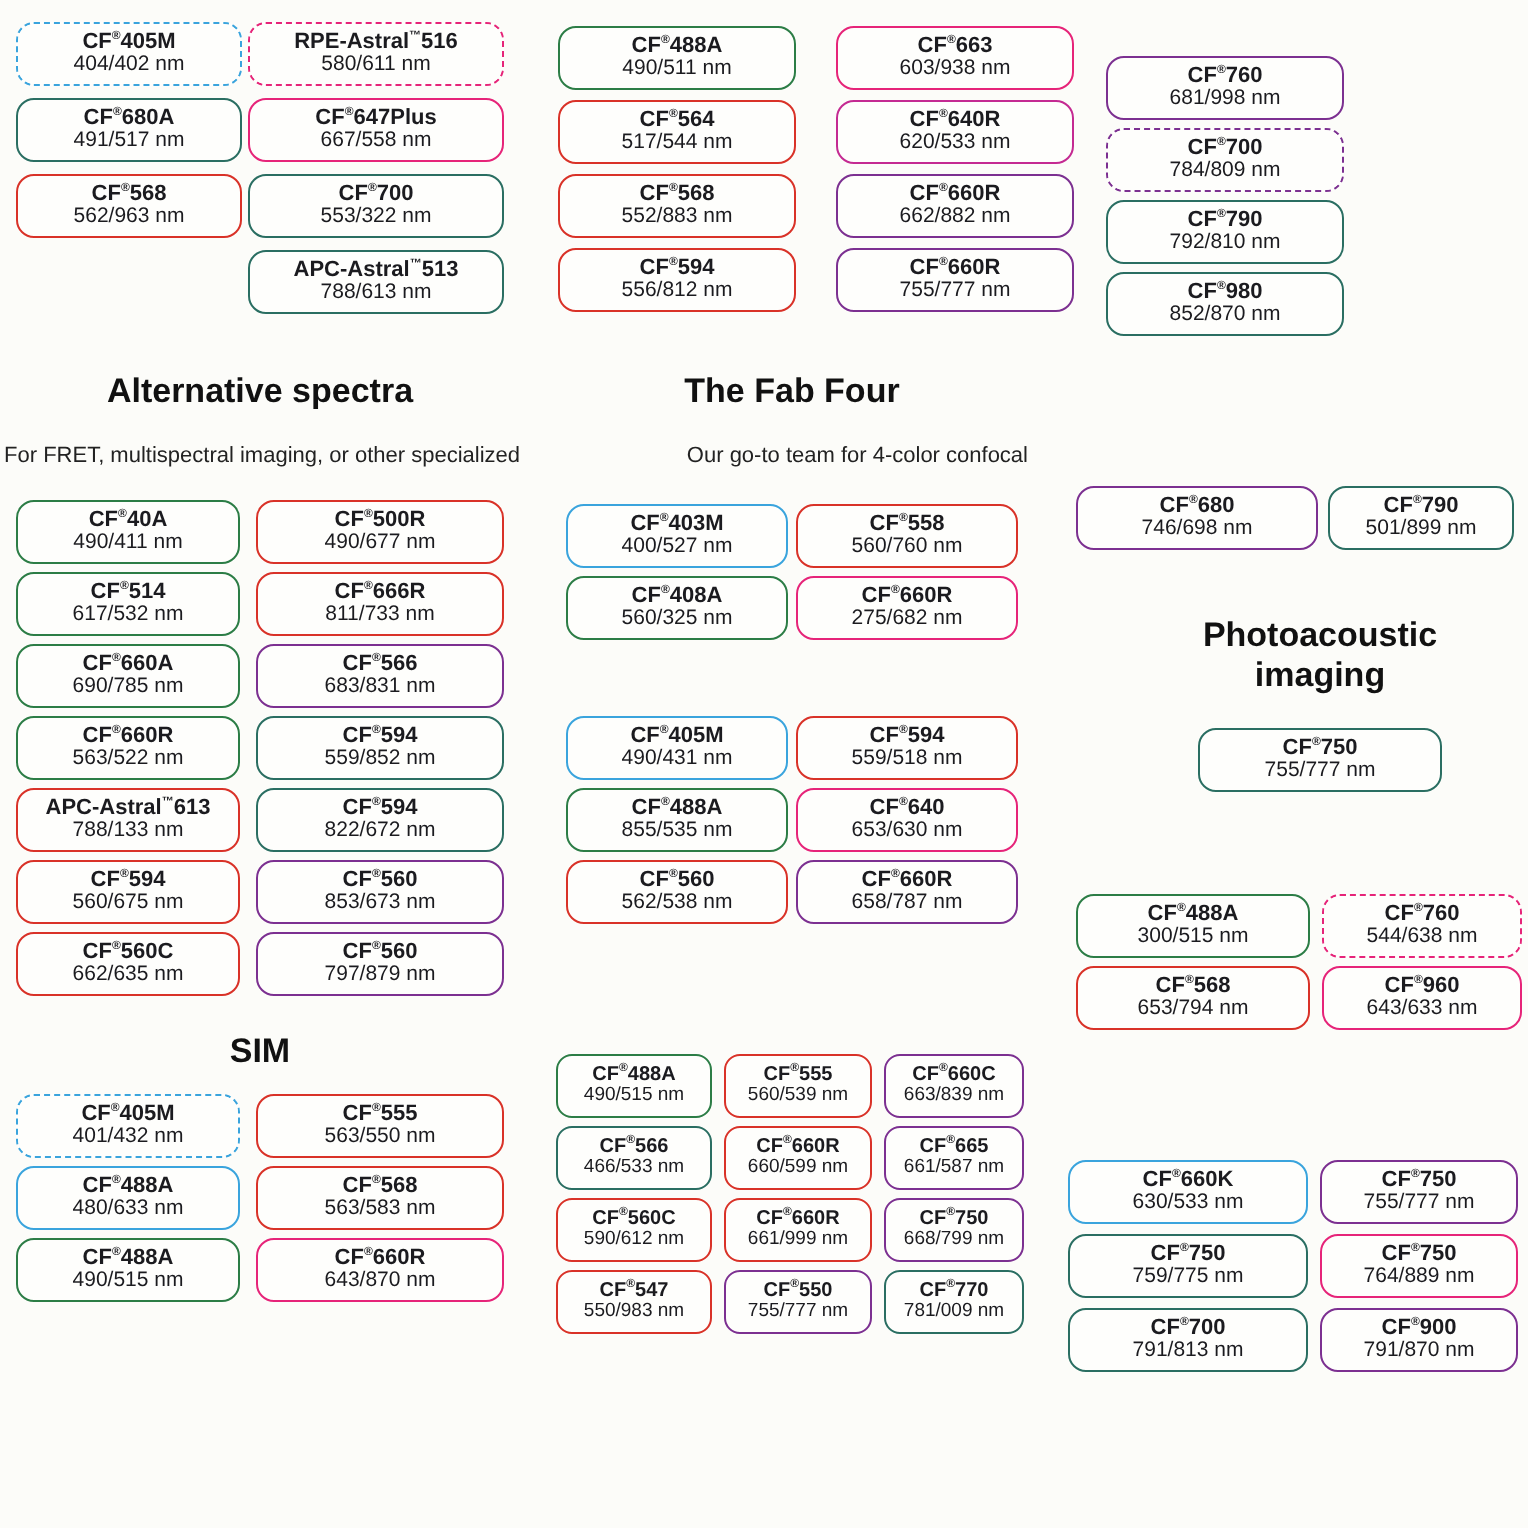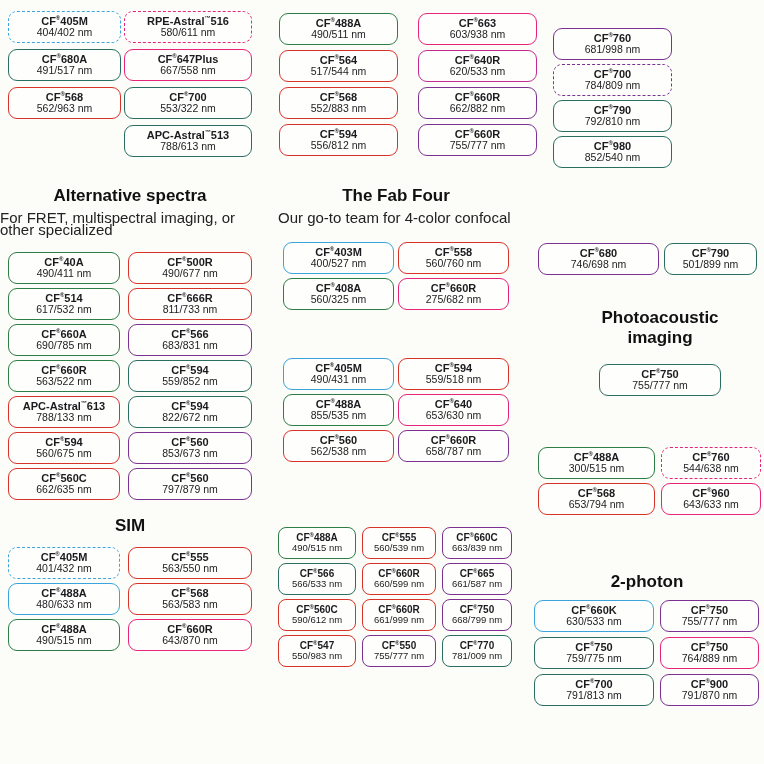--- a/index.html
+++ b/index.html
@@ -1,20 +1,20 @@
 <!DOCTYPE html>
 <html><head>
 <meta charset="utf-8">
 <style>
   html,body{margin:0;padding:0;background:#ffffff;}
   .canvas{position:relative;width:764px;height:764px;background:#fcfcf9;overflow:hidden;
           color:#1b1b1f;font-family:"Liberation Sans",sans-serif;}
   .sec{position:absolute;}
   .sec-title{font-weight:bold;font-size:17px;line-height:20px;text-align:center;color:#111;}
-  .sec-sub{font-size:15px;line-height:12px;text-align:left;color:#222;margin-top:6px;}
+  .sec-sub{font-size:11px;line-height:12px;text-align:right;color:#222;margin-top:16px;}
   .cols{display:flex;align-items:flex-start;}
   .pill-col{display:flex;flex-direction:column;flex:none;}
   .pill{background:#fefefc;border:1.7px solid #888;border-radius:9px;height:32px;
         box-sizing:border-box;display:flex;flex-direction:column;align-items:center;
         justify-content:center;line-height:1.12;}
   .pill.dashed{border-style:dashed;}
   .pill-name{font-weight:bold;font-size:11px;white-space:nowrap;}
   .pill-name sup{font-size:6px;line-height:0;}
   .pill-range{font-size:10.5px;white-space:nowrap;}
 
@@ -159,21 +159,21 @@
         <div class="pill dashed" style="border-color: rgb(124, 48, 145);">
           <div class="pill-name">CF<sup>®</sup>700</div>
           <div class="pill-range">784/809 nm</div>
         </div>
         <div class="pill" style="border-color: rgb(42, 110, 98);">
           <div class="pill-name">CF<sup>®</sup>790</div>
           <div class="pill-range">792/810 nm</div>
         </div>
         <div class="pill" style="border-color: rgb(42, 110, 98);">
           <div class="pill-name">CF<sup>®</sup>980</div>
-          <div class="pill-range">852/540 nm</div>
+          <div class="pill-range">852/870 nm</div>
         </div>
       </div>
   </div>
 
   <div class="sec" id="alt">
     <div class="sec-title">Alternative spectra</div>
     <div class="sec-sub">For FRET, multispectral imaging, or other specialized</div>
     <div class="cols">
       <div class="pill-col l">
           <div class="pill" style="border-color: rgb(44, 125, 70);">
@@ -386,21 +386,21 @@
 
   <div class="sec" id="storm">
     <div class="cols">
       <div class="pill-col c1">
           <div class="pill" style="border-color: rgb(44, 125, 70);">
             <div class="pill-name">CF<sup>®</sup>488A</div>
             <div class="pill-range">490/515 nm</div>
           </div>
           <div class="pill" style="border-color: rgb(42, 110, 98);">
             <div class="pill-name">CF<sup>®</sup>566</div>
-            <div class="pill-range">566/533 nm</div>
+            <div class="pill-range">466/533 nm</div>
           </div>
           <div class="pill" style="border-color: rgb(217, 50, 40);">
             <div class="pill-name">CF<sup>®</sup>560C</div>
             <div class="pill-range">590/612 nm</div>
           </div>
           <div class="pill" style="border-color: rgb(217, 50, 40);">
             <div class="pill-name">CF<sup>®</sup>547</div>
             <div class="pill-range">550/983 nm</div>
           </div>
         </div>
@@ -437,21 +437,20 @@
           </div>
           <div class="pill" style="border-color: rgb(42, 110, 98);">
             <div class="pill-name">CF<sup>®</sup>770</div>
             <div class="pill-range">781/009 nm</div>
           </div>
         </div>
     </div>
   </div>
 
   <div class="sec" id="twop">
-    <div class="sec-title">2-photon</div>
     <div class="cols">
       <div class="pill-col l">
           <div class="pill" style="border-color: rgb(58, 164, 221);">
             <div class="pill-name">CF<sup>®</sup>660K</div>
             <div class="pill-range">630/533 nm</div>
           </div>
           <div class="pill" style="border-color: rgb(42, 110, 98);">
             <div class="pill-name">CF<sup>®</sup>750</div>
             <div class="pill-range">759/775 nm</div>
           </div>

